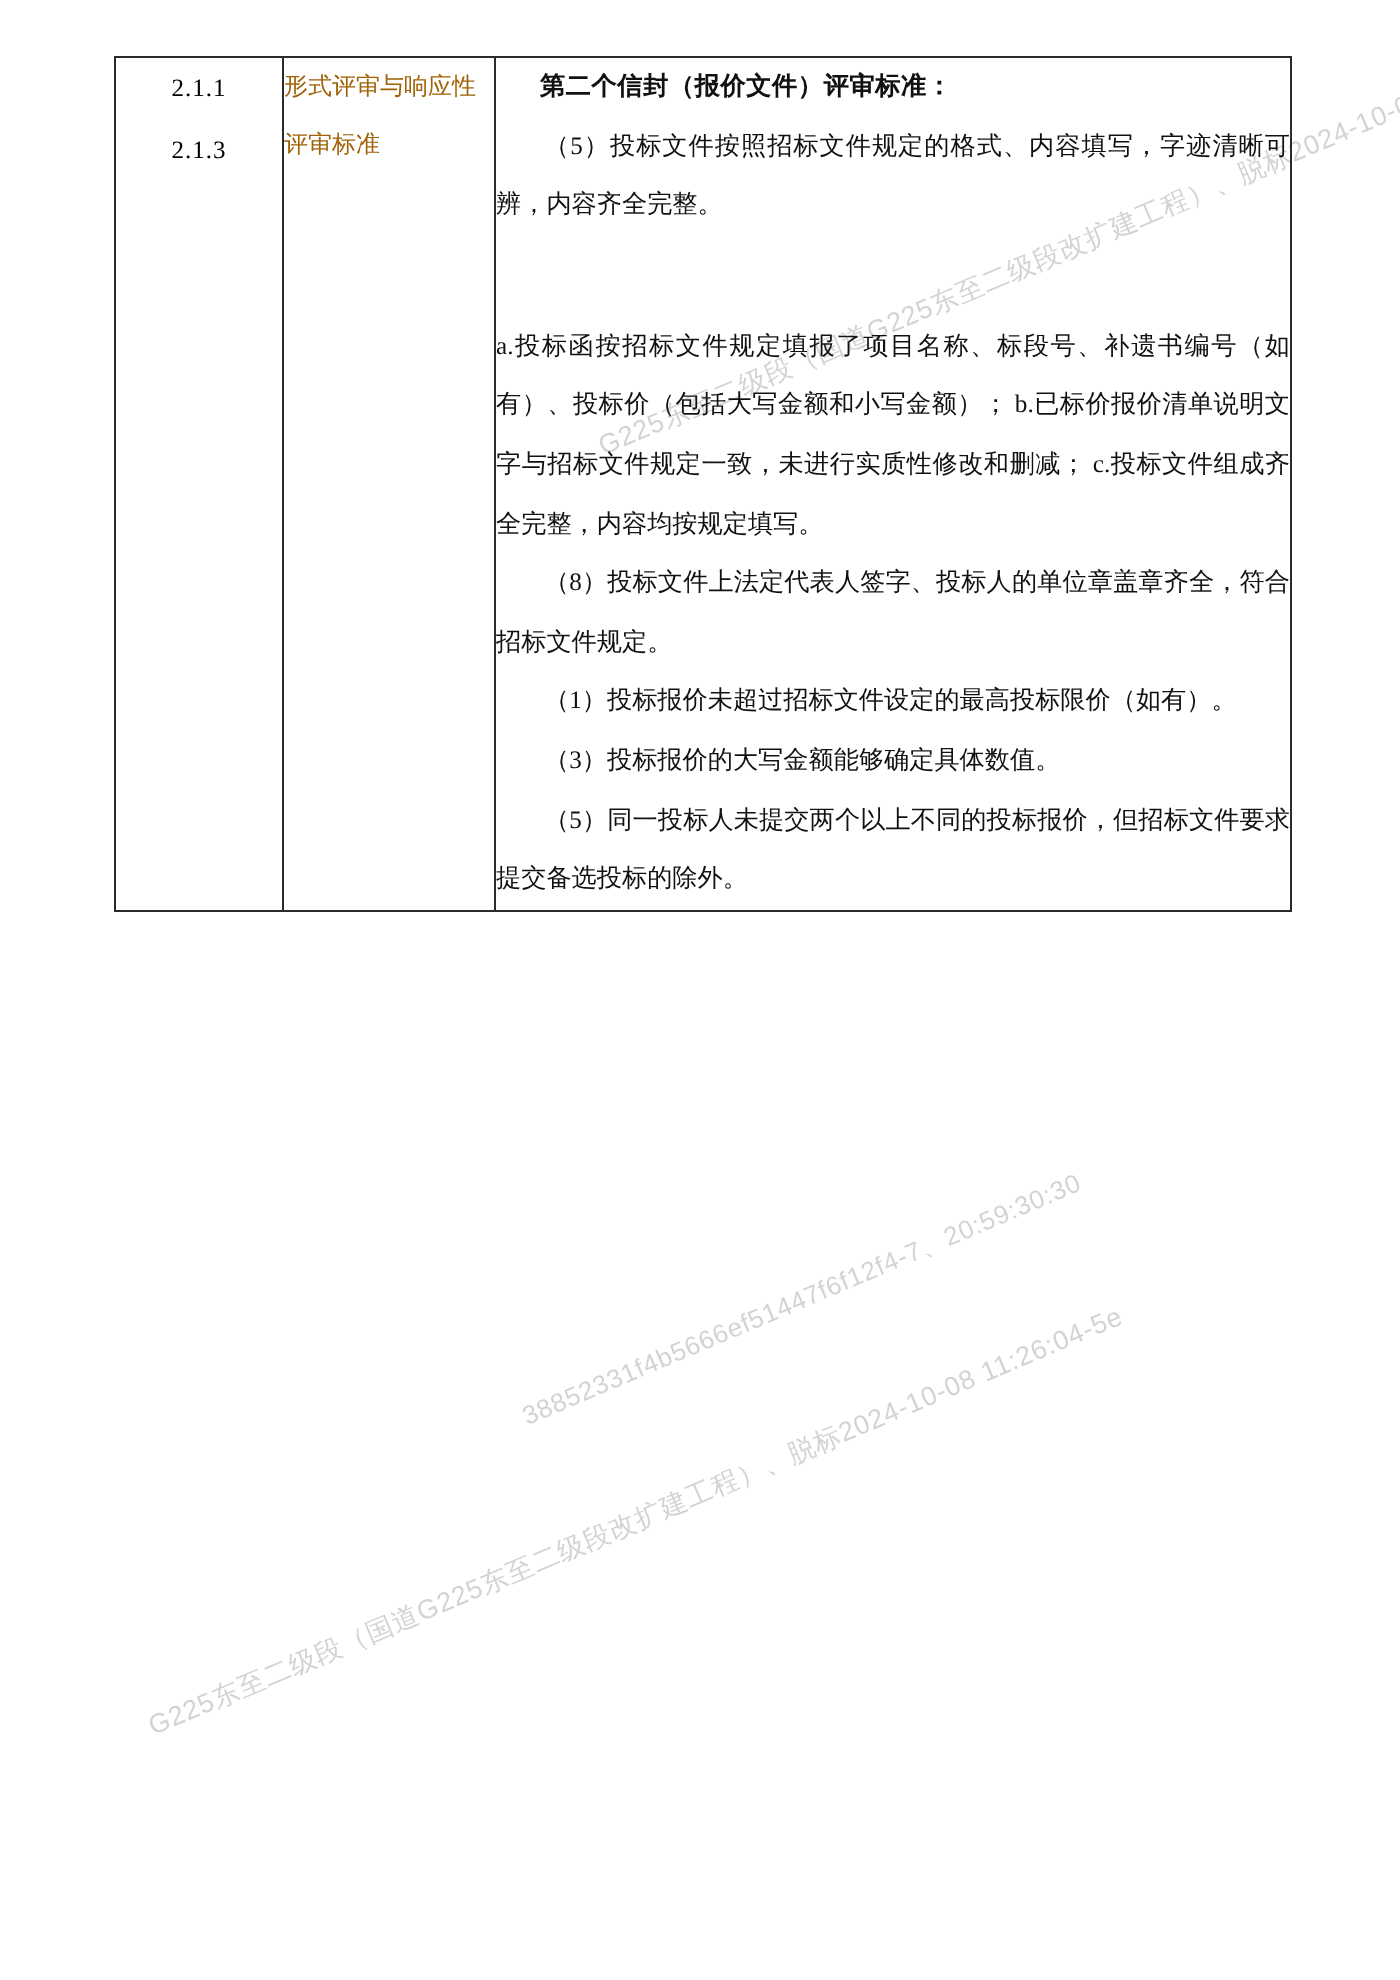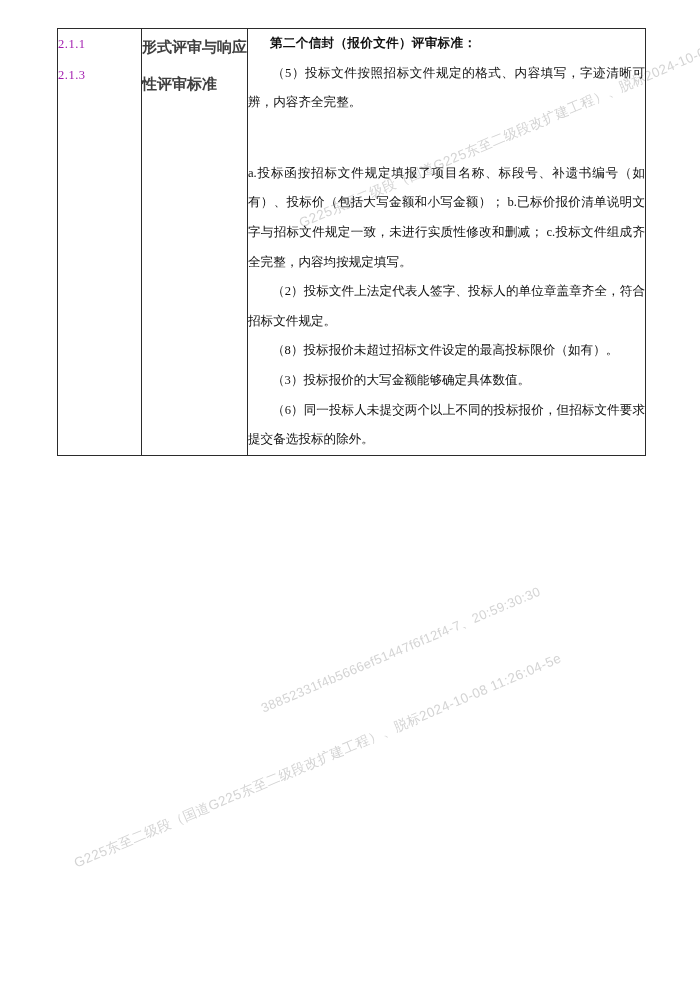--- a/index.html
+++ b/index.html
@@ -37,36 +37,36 @@
   .col-code {
     width: 84px;
   }
   .col-name {
     width: 106px;
   }
   .col-body {
     width: 398px;
   }
   .cell-code {
+    text-align: center;
     font-size: 12.5px;
     line-height: 2.45;
     padding-top: 215px;
     letter-spacing: 0.5px;
-    color: #a21caf;
+    color: #000000;
   }
   .cell-code div {
     white-space: nowrap;
   }
   .cell-name {
-    font-size: 15px;
+    font-size: 12px;
     line-height: 2.45;
     padding-top: 215px;
     padding-left: 11px;
-    color: #404040;
-    font-weight: bold;
+    color: #a16207;
   }
   .cell-body {
     padding: 9px 10px 14px 9px;
     font-size: 12.6px;
     line-height: 2.35;
     color: #111;
   }
   .body-title {
     font-weight: bold;
     padding-left: 22px;
@@ -141,23 +141,23 @@
       <tr>
         <td class="cell-code">
           <div>2.1.1</div>
           <div>2.1.3</div>
         </td>
         <td class="cell-name">形式评审与响应性评审标准</td>
         <td class="cell-body">
           <div class="body-title">第二个信封（报价文件）评审标准：</div>
           <div class="body-para">（5）投标文件按照招标文件规定的格式、内容填写，字迹清晰可辨，内容齐全完整。</div>
           <div class="body-para noindent">a.投标函按招标文件规定填报了项目名称、标段号、补遗书编号（如有）、投标价（包括大写金额和小写金额）；  b.已标价报价清单说明文字与招标文件规定一致，未进行实质性修改和删减；  c.投标文件组成齐全完整，内容均按规定填写。</div>
-          <div class="body-para">（2）投标文件上法定代表人签字、投标人的单位章盖章齐全，符合招标文件规定。</div>
-          <div class="body-para">（8）投标报价未超过招标文件设定的最高投标限价（如有）。</div>
+          <div class="body-para">（8）投标文件上法定代表人签字、投标人的单位章盖章齐全，符合招标文件规定。</div>
+          <div class="body-para">（1）投标报价未超过招标文件设定的最高投标限价（如有）。</div>
           <div class="body-para">（3）投标报价的大写金额能够确定具体数值。</div>
-          <div class="body-para">（6）同一投标人未提交两个以上不同的投标报价，但招标文件要求提交备选投标的除外。</div>
+          <div class="body-para">（5）同一投标人未提交两个以上不同的投标报价，但招标文件要求提交备选投标的除外。</div>
         </td>
       </tr>
     </tbody>
   </table>
 
 
 </div>
 
 </body></html>

